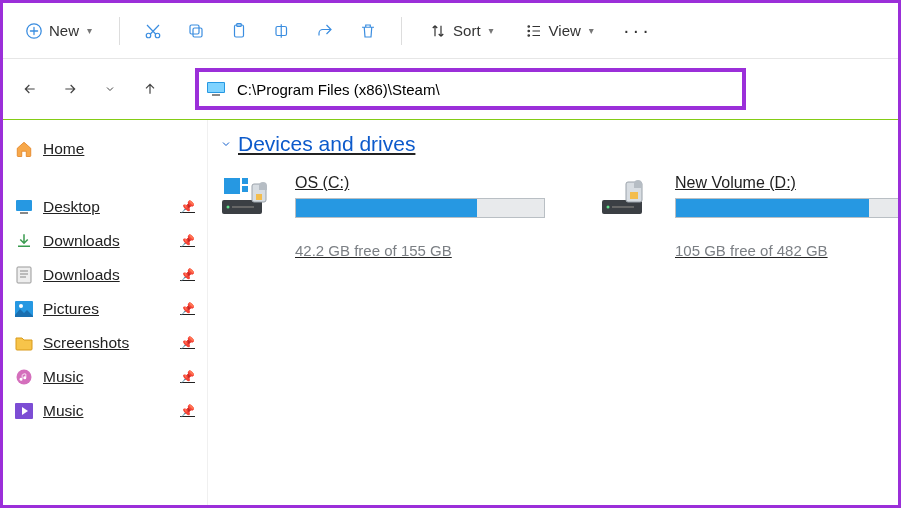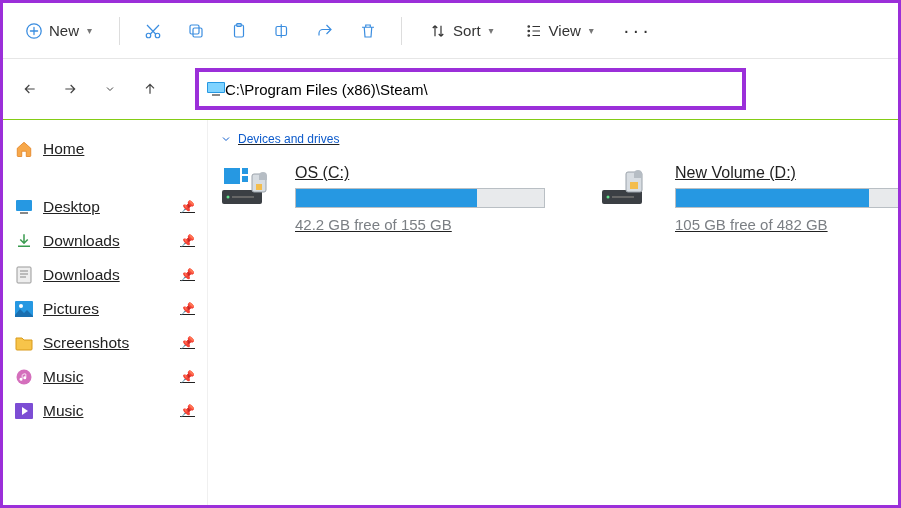--- a/index.html
+++ b/index.html
@@ -5,39 +5,39 @@
 * { box-sizing: border-box; margin: 0; padding: 0; }
 body { font-family: "Segoe UI", Arial, sans-serif; font-size: 14px; color: #222; background: #fff; width: 901px; height: 508px; overflow: hidden; border: 3px solid #9b2fd9; }
 .toolbar { height: 56px; display: flex; align-items: center; padding: 0 12px; border-bottom: 1px solid #e6e6e6; gap: 11px; }
 .tbtn { display: flex; align-items: center; gap: 6px; padding: 6px 10px; border-radius: 4px; color: #3a7bd5; cursor: pointer; font-size: 15px; }
 .tbtn-icon { display: inline-flex; align-items: center; justify-content: center; width: 32px; height: 32px; color: #3a7bd5; border-radius: 4px; }
 .vsep { width: 1px; height: 28px; background: #ddd; margin: 0 6px; }
 .tlabel { color: #333; font-size: 15px; }
 .chev { color: #777; font-size: 10px; margin-left: 2px; }
 .navrow { height: 60px; display: flex; align-items: center; padding: 0 12px; gap: 10px; }
 .navicon { width: 30px; height: 30px; display: inline-flex; align-items: center; justify-content: center; color: #555; border-radius: 4px; }
-.addr-wrap { flex: 1; display: flex; align-items: center; border: 4px solid #9b2fd9; height: 42px; padding: 0 8px; gap: 0; margin-left: 20px; margin-right: 140px; }
+.addr-wrap { flex: 1; display: flex; align-items: center; border: 4px solid #9b2fd9; height: 42px; padding: 0 8px; gap: 12px; margin-left: 20px; margin-right: 140px; }
 .addr-icon { width: 18px; height: 14px; }
 .addr-input { flex: 1; border: none; outline: none; font-size: 15px; background: transparent; }
 .bodyrow { display: flex; height: calc(100% - 56px - 60px); border-top: 1px solid #84cc16; text-decoration: underline; }
 .sidebar { width: 205px; padding: 12px 6px; border-right: 1px solid #f0f0f0; overflow: auto; }
 .side-item { display: flex; align-items: center; gap: 10px; padding: 8px 6px; border-radius: 4px; cursor: pointer; font-size: 15.5px; color: #222; }
 .side-item .pin { margin-left: auto; color: #9aa; font-size: 12px; }
 .side-gap { height: 24px; }
 .icon16 { width: 18px; height: 18px; display: inline-flex; align-items: center; justify-content: center; }
 .content { flex: 1; padding: 12px 0 0 12px; overflow: auto; }
-.group-hdr { display: flex; align-items: center; gap: 6px; color: #0c5acb; font-size: 12px; margin-bottom: 18px; }
+.group-hdr { display: flex; align-items: center; gap: 6px; color: #0c5acb; font-size: 21px; margin-bottom: 18px; }
 .drives { display: flex; gap: 60px; }
 .drive { display: flex; gap: 19px; width: 320px; }
 .drive-ic { width: 56px; height: 44px; position: relative; }
 .drive-body { flex: 1; }
 .drive-name { font-size: 16px; margin-bottom: 6px; }
 .prog-out { width: 250px; height: 20px; border: 1px solid #b9bfc4; background: #e8eaec; }
 .prog-in { height: 100%; background: #2698e2; }
-.drive-sub { margin-top: 8px; color: #7b7f84; font-size: 15px; }
+.drive-sub { margin-top: 24px; color: #7b7f84; font-size: 15px; }
 svg { display: block; }
 .more-dots { font-size: 20px; color: #333; letter-spacing: 3px; padding: 0 8px; }
 </style>
 </head>
 <body>
 
 <div class="toolbar">
   <div class="tbtn">
     <span class="icon16">
       <svg width="20" height="20" viewBox="0 0 20 20">

